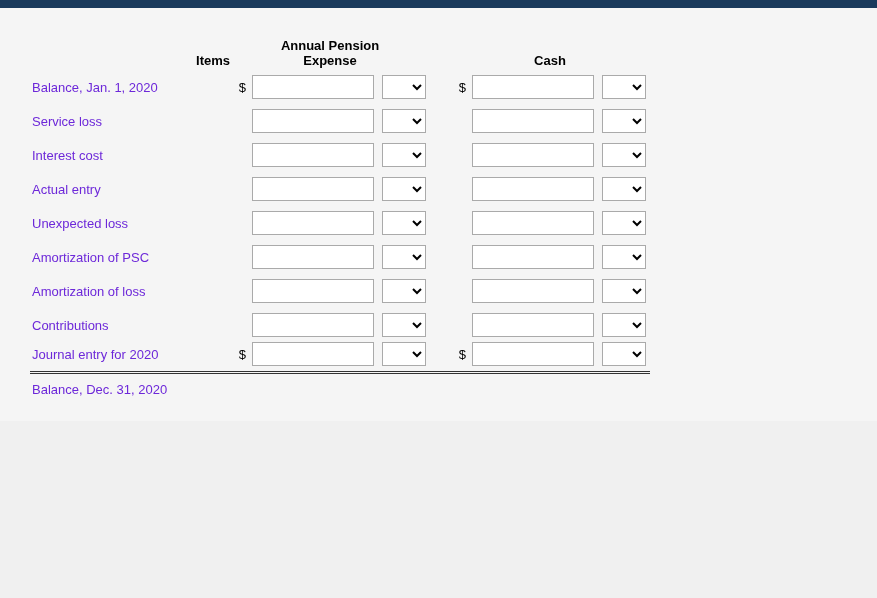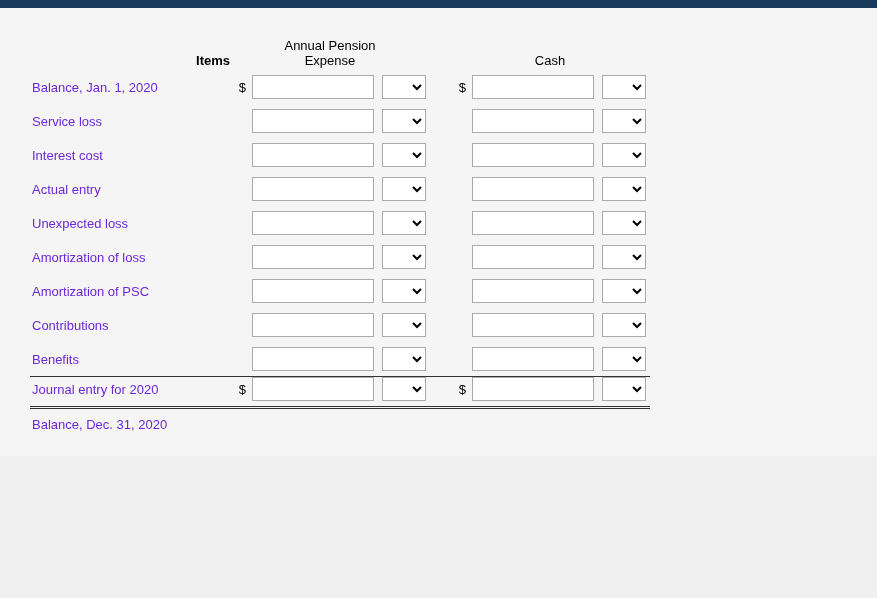--- a/index.html
+++ b/index.html
@@ -34,21 +34,21 @@
       padding: 20px 30px 20px 30px;
     }
 
     table {
       width: 100%;
       border-collapse: collapse;
     }
 
     thead tr th {
       text-align: center;
-      font-weight: normal;
+      font-weight: bold;
       font-size: 13px;
       color: #000;
       padding-bottom: 4px;
       vertical-align: bottom;
     }
 
     thead tr th.items-header {
       text-align: right;
       font-weight: bold;
     }
@@ -191,51 +191,41 @@
             <td class="item-label">Unexpected loss</td>
             <td class="dollar-sign"></td>
             <td class="input-cell"><input type="text" style=""></td>
             <td class="dropdown-cell"><select class="dropdown"><option value=""></option><option value="Dr.">Dr.</option><option value="Cr.">Cr.</option></select></td>
             <td class="spacer"></td>
             <td class="dollar-sign"></td>
             <td class="input-cell"><input type="text" style=""></td>
             <td class="dropdown-cell"><select class="dropdown"><option value=""></option><option value="Dr.">Dr.</option><option value="Cr.">Cr.</option></select></td>
           </tr>
           <tr>
+            <td class="item-label">Amortization of PSC</td>
+            <td class="dollar-sign"></td>
+            <td class="input-cell"><input type="text" style=""></td>
+            <td class="dropdown-cell"><select class="dropdown"><option value=""></option><option value="Dr.">Dr.</option><option value="Cr.">Cr.</option></select></td>
+            <td class="spacer"></td>
+            <td class="dollar-sign"></td>
+            <td class="input-cell"><input type="text" style=""></td>
+            <td class="dropdown-cell"><select class="dropdown"><option value=""></option><option value="Dr.">Dr.</option><option value="Cr.">Cr.</option></select></td>
+          </tr>
+          <tr>
             <td class="item-label">Amortization of loss</td>
             <td class="dollar-sign"></td>
             <td class="input-cell"><input type="text" style=""></td>
             <td class="dropdown-cell"><select class="dropdown"><option value=""></option><option value="Dr.">Dr.</option><option value="Cr.">Cr.</option></select></td>
             <td class="spacer"></td>
             <td class="dollar-sign"></td>
             <td class="input-cell"><input type="text" style=""></td>
             <td class="dropdown-cell"><select class="dropdown"><option value=""></option><option value="Dr.">Dr.</option><option value="Cr.">Cr.</option></select></td>
           </tr>
           <tr>
-            <td class="item-label">Amortization of PSC</td>
-            <td class="dollar-sign"></td>
-            <td class="input-cell"><input type="text" style=""></td>
-            <td class="dropdown-cell"><select class="dropdown"><option value=""></option><option value="Dr.">Dr.</option><option value="Cr.">Cr.</option></select></td>
-            <td class="spacer"></td>
-            <td class="dollar-sign"></td>
-            <td class="input-cell"><input type="text" style=""></td>
-            <td class="dropdown-cell"><select class="dropdown"><option value=""></option><option value="Dr.">Dr.</option><option value="Cr.">Cr.</option></select></td>
-          </tr>
-          <tr>
             <td class="item-label">Contributions</td>
-            <td class="dollar-sign"></td>
-            <td class="input-cell"><input type="text" style=""></td>
-            <td class="dropdown-cell"><select class="dropdown"><option value=""></option><option value="Dr.">Dr.</option><option value="Cr.">Cr.</option></select></td>
-            <td class="spacer"></td>
-            <td class="dollar-sign"></td>
-            <td class="input-cell"><input type="text" style=""></td>
-            <td class="dropdown-cell"><select class="dropdown"><option value=""></option><option value="Dr.">Dr.</option><option value="Cr.">Cr.</option></select></td>
-          </tr>
-          <tr class="border-bottom-single">
-            <td class="item-label">Benefits</td>
             <td class="dollar-sign"></td>
             <td class="input-cell"><input type="text" style=""></td>
             <td class="dropdown-cell"><select class="dropdown"><option value=""></option><option value="Dr.">Dr.</option><option value="Cr.">Cr.</option></select></td>
             <td class="spacer"></td>
             <td class="dollar-sign"></td>
             <td class="input-cell"><input type="text" style=""></td>
             <td class="dropdown-cell"><select class="dropdown"><option value=""></option><option value="Dr.">Dr.</option><option value="Cr.">Cr.</option></select></td>
           </tr>
           <tr class="border-bottom-double total-row">
             <td class="item-label">Journal entry for 2020</td>

